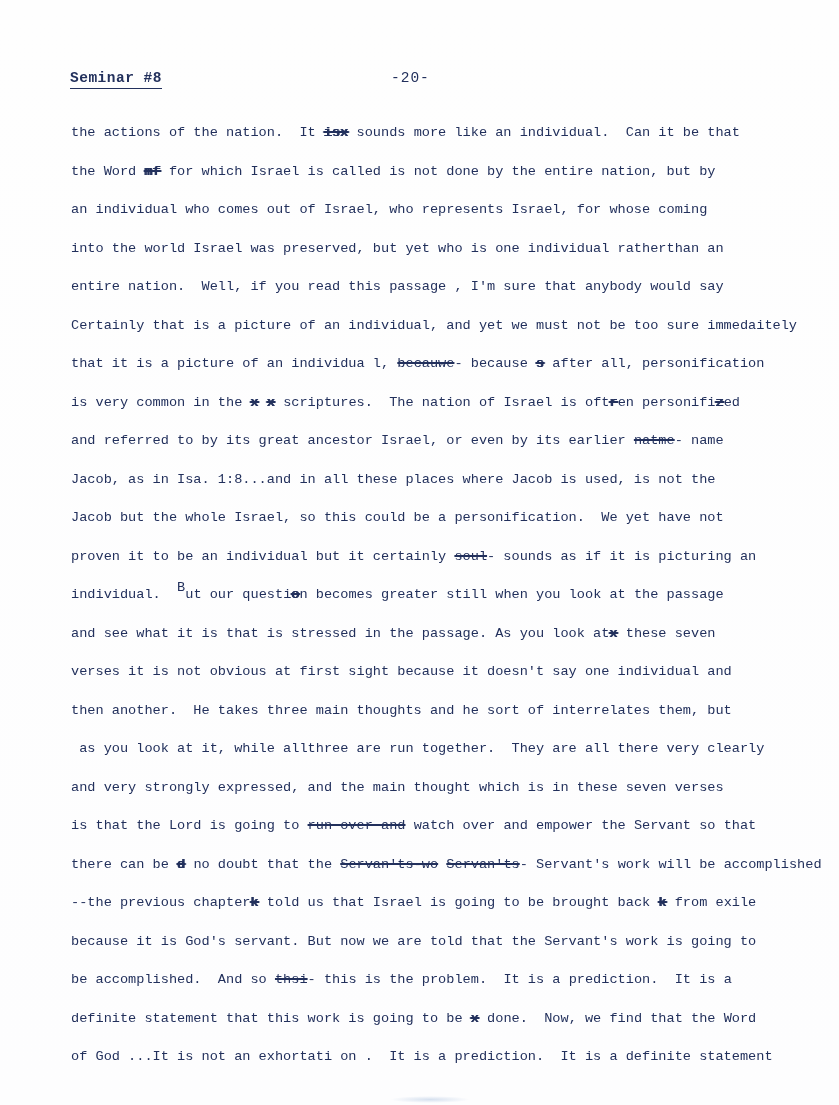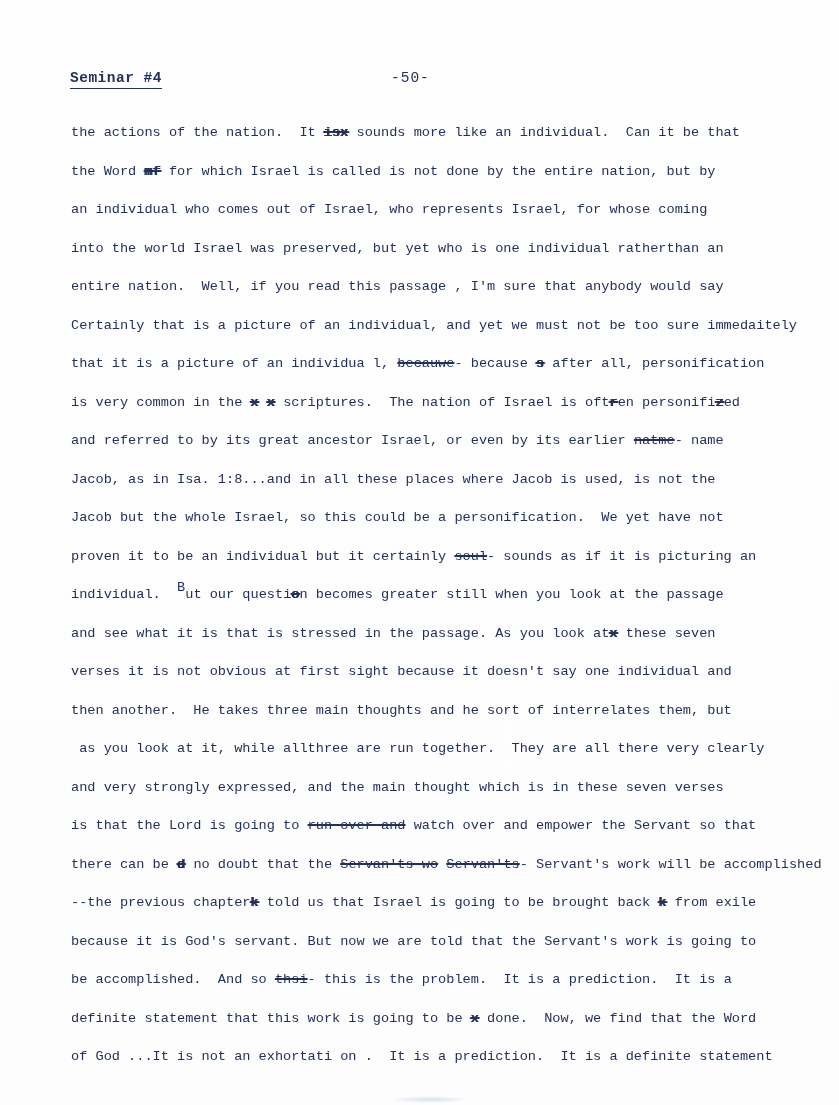--- a/index.html
+++ b/index.html
@@ -55,18 +55,18 @@
     position:absolute;left:390px;top:1096px;width:80px;height:7px;
     background:radial-gradient(ellipse at center,rgba(140,170,210,0.35) 0%,rgba(140,170,210,0) 70%);
     border-radius:50%;
   }
 </style>
 </head>
 <body>
 
 <div class="page">
   <div class="header">
-    <span class="title">Seminar #4</span>
-    <span class="pageno">-50-</span>
+    <span class="title">Seminar #8</span>
+    <span class="pageno">-20-</span>
   </div>
   <div class="body-text" id="body-text"><div class="line"><span class="seg-n">the actions of the nation.  It </span><span class="seg-ot">isx</span><span class="seg-n"> sounds more like an individual.  Can it be that</span></div><div class="line"><span class="seg-n">the Word </span><span class="seg-ot">mf</span><span class="seg-n"> for which Israel is called is not done by the entire nation, but by</span></div><div class="line"><span class="seg-n">an individual who comes out of Israel, who represents Israel, for whose coming</span></div><div class="line"><span class="seg-n">into the world Israel was preserved, but yet who is one individual ratherthan an</span></div><div class="line"><span class="seg-n">entire nation.  Well, if you read this passage , I'm sure that anybody would say</span></div><div class="line"><span class="seg-n">Certainly that is a picture of an individual, and yet we must not be too sure immedaitely</span></div><div class="line"><span class="seg-n">that it is a picture of an individua l, </span><span class="seg-st">becauwe</span><span class="seg-n">- because </span><span class="seg-ot">s</span><span class="seg-n"> after all, personification</span></div><div class="line"><span class="seg-n">is very common in the </span><span class="seg-ot">x</span><span class="seg-n"> </span><span class="seg-ot">x</span><span class="seg-n"> scriptures.  The nation of Israel is oft</span><span class="seg-ot">r</span><span class="seg-n">en personifi</span><span class="seg-ot">z</span><span class="seg-n">ed</span></div><div class="line"><span class="seg-n">and referred to by its great ancestor Israel, or even by its earlier </span><span class="seg-st">natme</span><span class="seg-n">- name</span></div><div class="line"><span class="seg-n">Jacob, as in Isa. 1:8...and in all these places where Jacob is used, is not the</span></div><div class="line"><span class="seg-n">Jacob but the whole Israel, so this could be a personification.  We yet have not</span></div><div class="line"><span class="seg-n">proven it to be an individual but it certainly </span><span class="seg-st">soul</span><span class="seg-n">- sounds as if it is picturing an</span></div><div class="line"><span class="seg-n">individual.  </span><span class="seg-sup">B</span><span class="seg-n">ut our questi</span><span class="seg-ot">o</span><span class="seg-n">n becomes greater still when you look at the passage</span></div><div class="line"><span class="seg-n">and see what it is that is stressed in the passage. As you look at</span><span class="seg-ot">x</span><span class="seg-n"> these seven</span></div><div class="line"><span class="seg-n">verses it is not obvious at first sight because it doesn't say one individual and</span></div><div class="line"><span class="seg-n">then another.  He takes three main thoughts and he sort of interrelates them, but</span></div><div class="line"><span class="seg-n"> as you look at it, while allthree are run together.  They are all there very clearly</span></div><div class="line"><span class="seg-n">and very strongly expressed, and the main thought which is in these seven verses</span></div><div class="line"><span class="seg-n">is that the Lord is going to </span><span class="seg-st">run over and</span><span class="seg-n"> watch over and empower the Servant so that</span></div><div class="line"><span class="seg-n">there can be </span><span class="seg-ot">d</span><span class="seg-n"> no doubt that the </span><span class="seg-st">Servan'ts-wo</span><span class="seg-n"> </span><span class="seg-st">Servan'ts</span><span class="seg-n">- Servant's work will be accomplished</span></div><div class="line"><span class="seg-n">--the previous chapter</span><span class="seg-ot">k</span><span class="seg-n"> told us that Israel is going to be brought back </span><span class="seg-ot">k</span><span class="seg-n"> from exile</span></div><div class="line"><span class="seg-n">because it is God's servant. But now we are told that the Servant's work is going to</span></div><div class="line"><span class="seg-n">be accomplished.  And so </span><span class="seg-st">thsi</span><span class="seg-n">- this is the problem.  It is a prediction.  It is a</span></div><div class="line"><span class="seg-n">definite statement that this work is going to be </span><span class="seg-ot">x</span><span class="seg-n"> done.  Now, we find that the Word</span></div><div class="line"><span class="seg-n">of God ...It is not an exhortati on .  It is a prediction.  It is a definite statement</span></div></div>
   <div class="smudge"></div>
 </div>
 
 </body></html>

